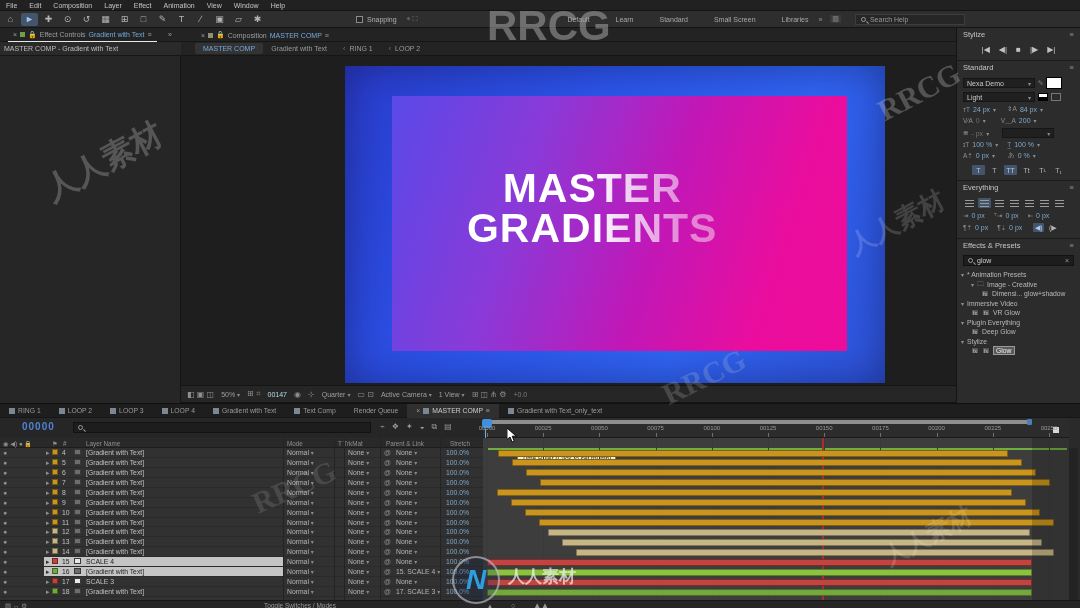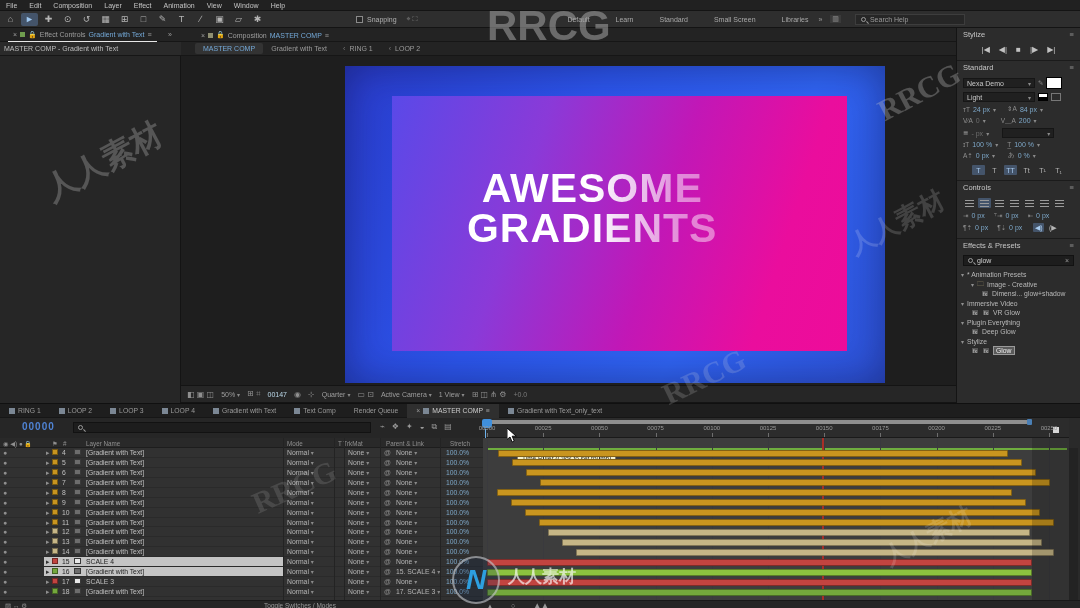--- a/index.html
+++ b/index.html
@@ -218,21 +218,21 @@
       <div class="crumb">
         <span style="color:#777;">‹</span>
         <span>LOOP 2</span>
       </div>
     </div>
 
   <div class="abs viewer">
     <div class="compimg">
       <div class="innerimg">
         <div class="slogan">
-          <div class="word">AWESOME</div>
+          <div class="word">MASTER</div>
           <div class="word">GRADIENTS</div>
         </div>
       </div>
     </div>
   </div>
 
   <div class="abs vtoolbar">
     <span class="vtb-ic">◧ ▣ ◫</span>
     <span><span>50%</span> <span class="carat">▾</span></span>
     <span class="vtb-ic">⊞ ⌗</span>
@@ -330,21 +330,21 @@
           <div class="stylebtn">T</div>
           <div class="stylebtn on">TT</div>
           <div class="stylebtn">Tt</div>
           <div class="stylebtn">T¹</div>
           <div class="stylebtn">T₁</div>
         </div>
     </div>
 
     <div class="sect">
       <div class="secthead">
-          <span>Controls</span>
+          <span>Everything</span>
           <span class="hamb">≡</span>
         </div>
       <div class="alignrow" id="alignrow">
           <div class="alignbtn">
             <span class="alines"></span>
           </div>
           <div class="alignbtn on">
             <span class="alines"></span>
           </div>
           <div class="alignbtn">

